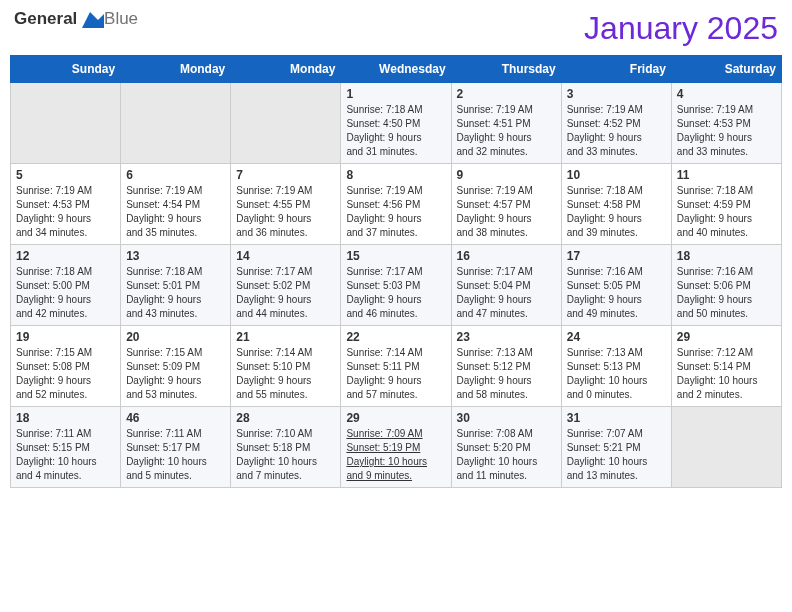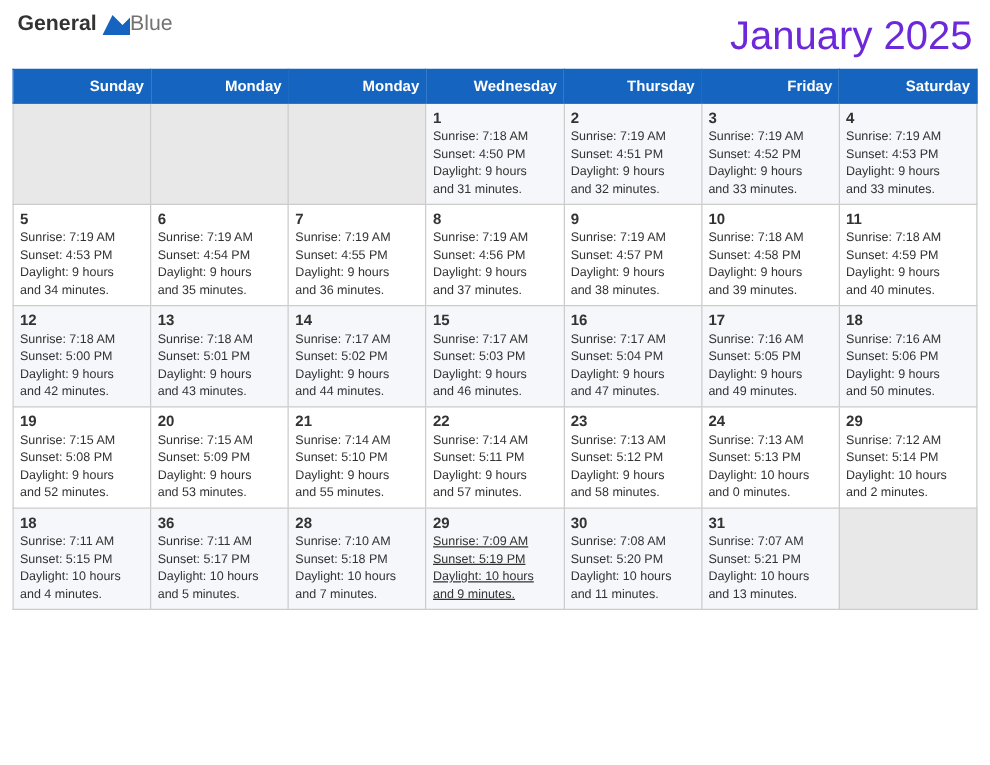--- a/index.html
+++ b/index.html
@@ -303,21 +303,21 @@
       </tr>
       <tr>
         <td>
           <span class="day-num">18</span>
           <div class="day-info" style="white-space: pre-line;">Sunrise: 7:11 AM
 Sunset: 5:15 PM
 Daylight: 10 hours
 and 4 minutes.</div>
         </td>
         <td>
-          <span class="day-num">36</span>
+          <span class="day-num">46</span>
           <div class="day-info" style="white-space: pre-line;">Sunrise: 7:11 AM
 Sunset: 5:17 PM
 Daylight: 10 hours
 and 5 minutes.</div>
         </td>
         <td>
           <span class="day-num">28</span>
           <div class="day-info" style="white-space: pre-line;">Sunrise: 7:10 AM
 Sunset: 5:18 PM
 Daylight: 10 hours

